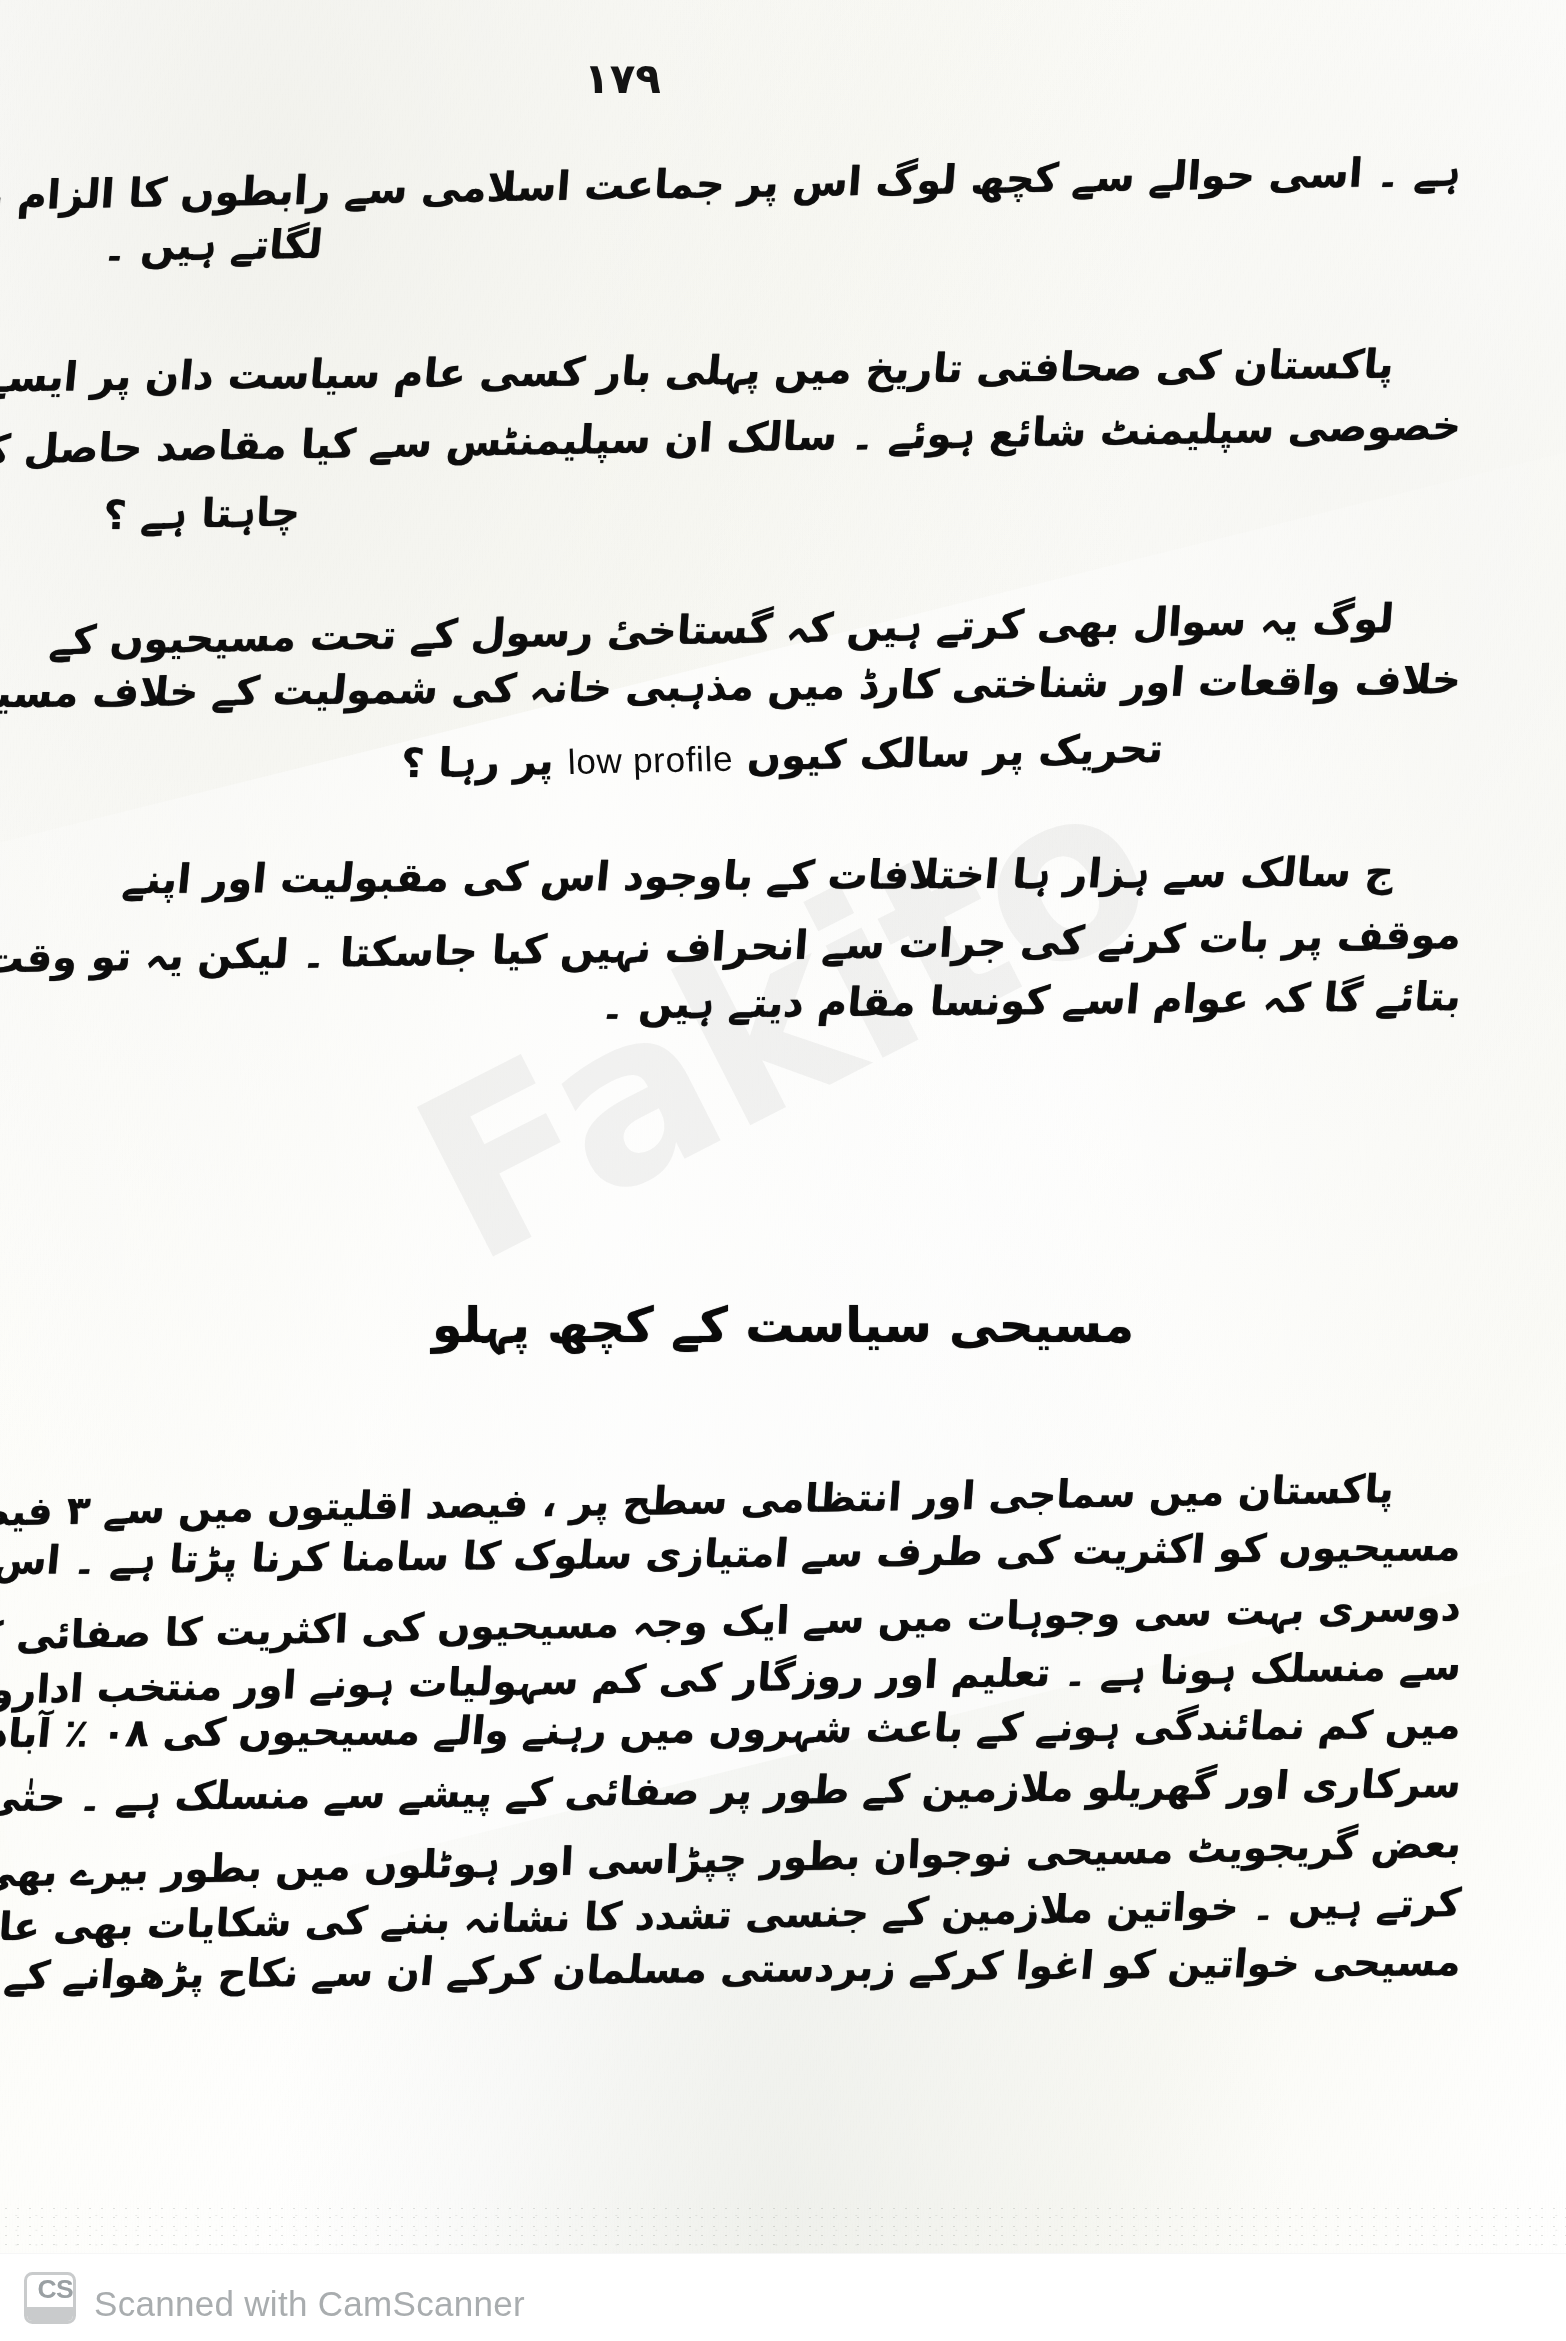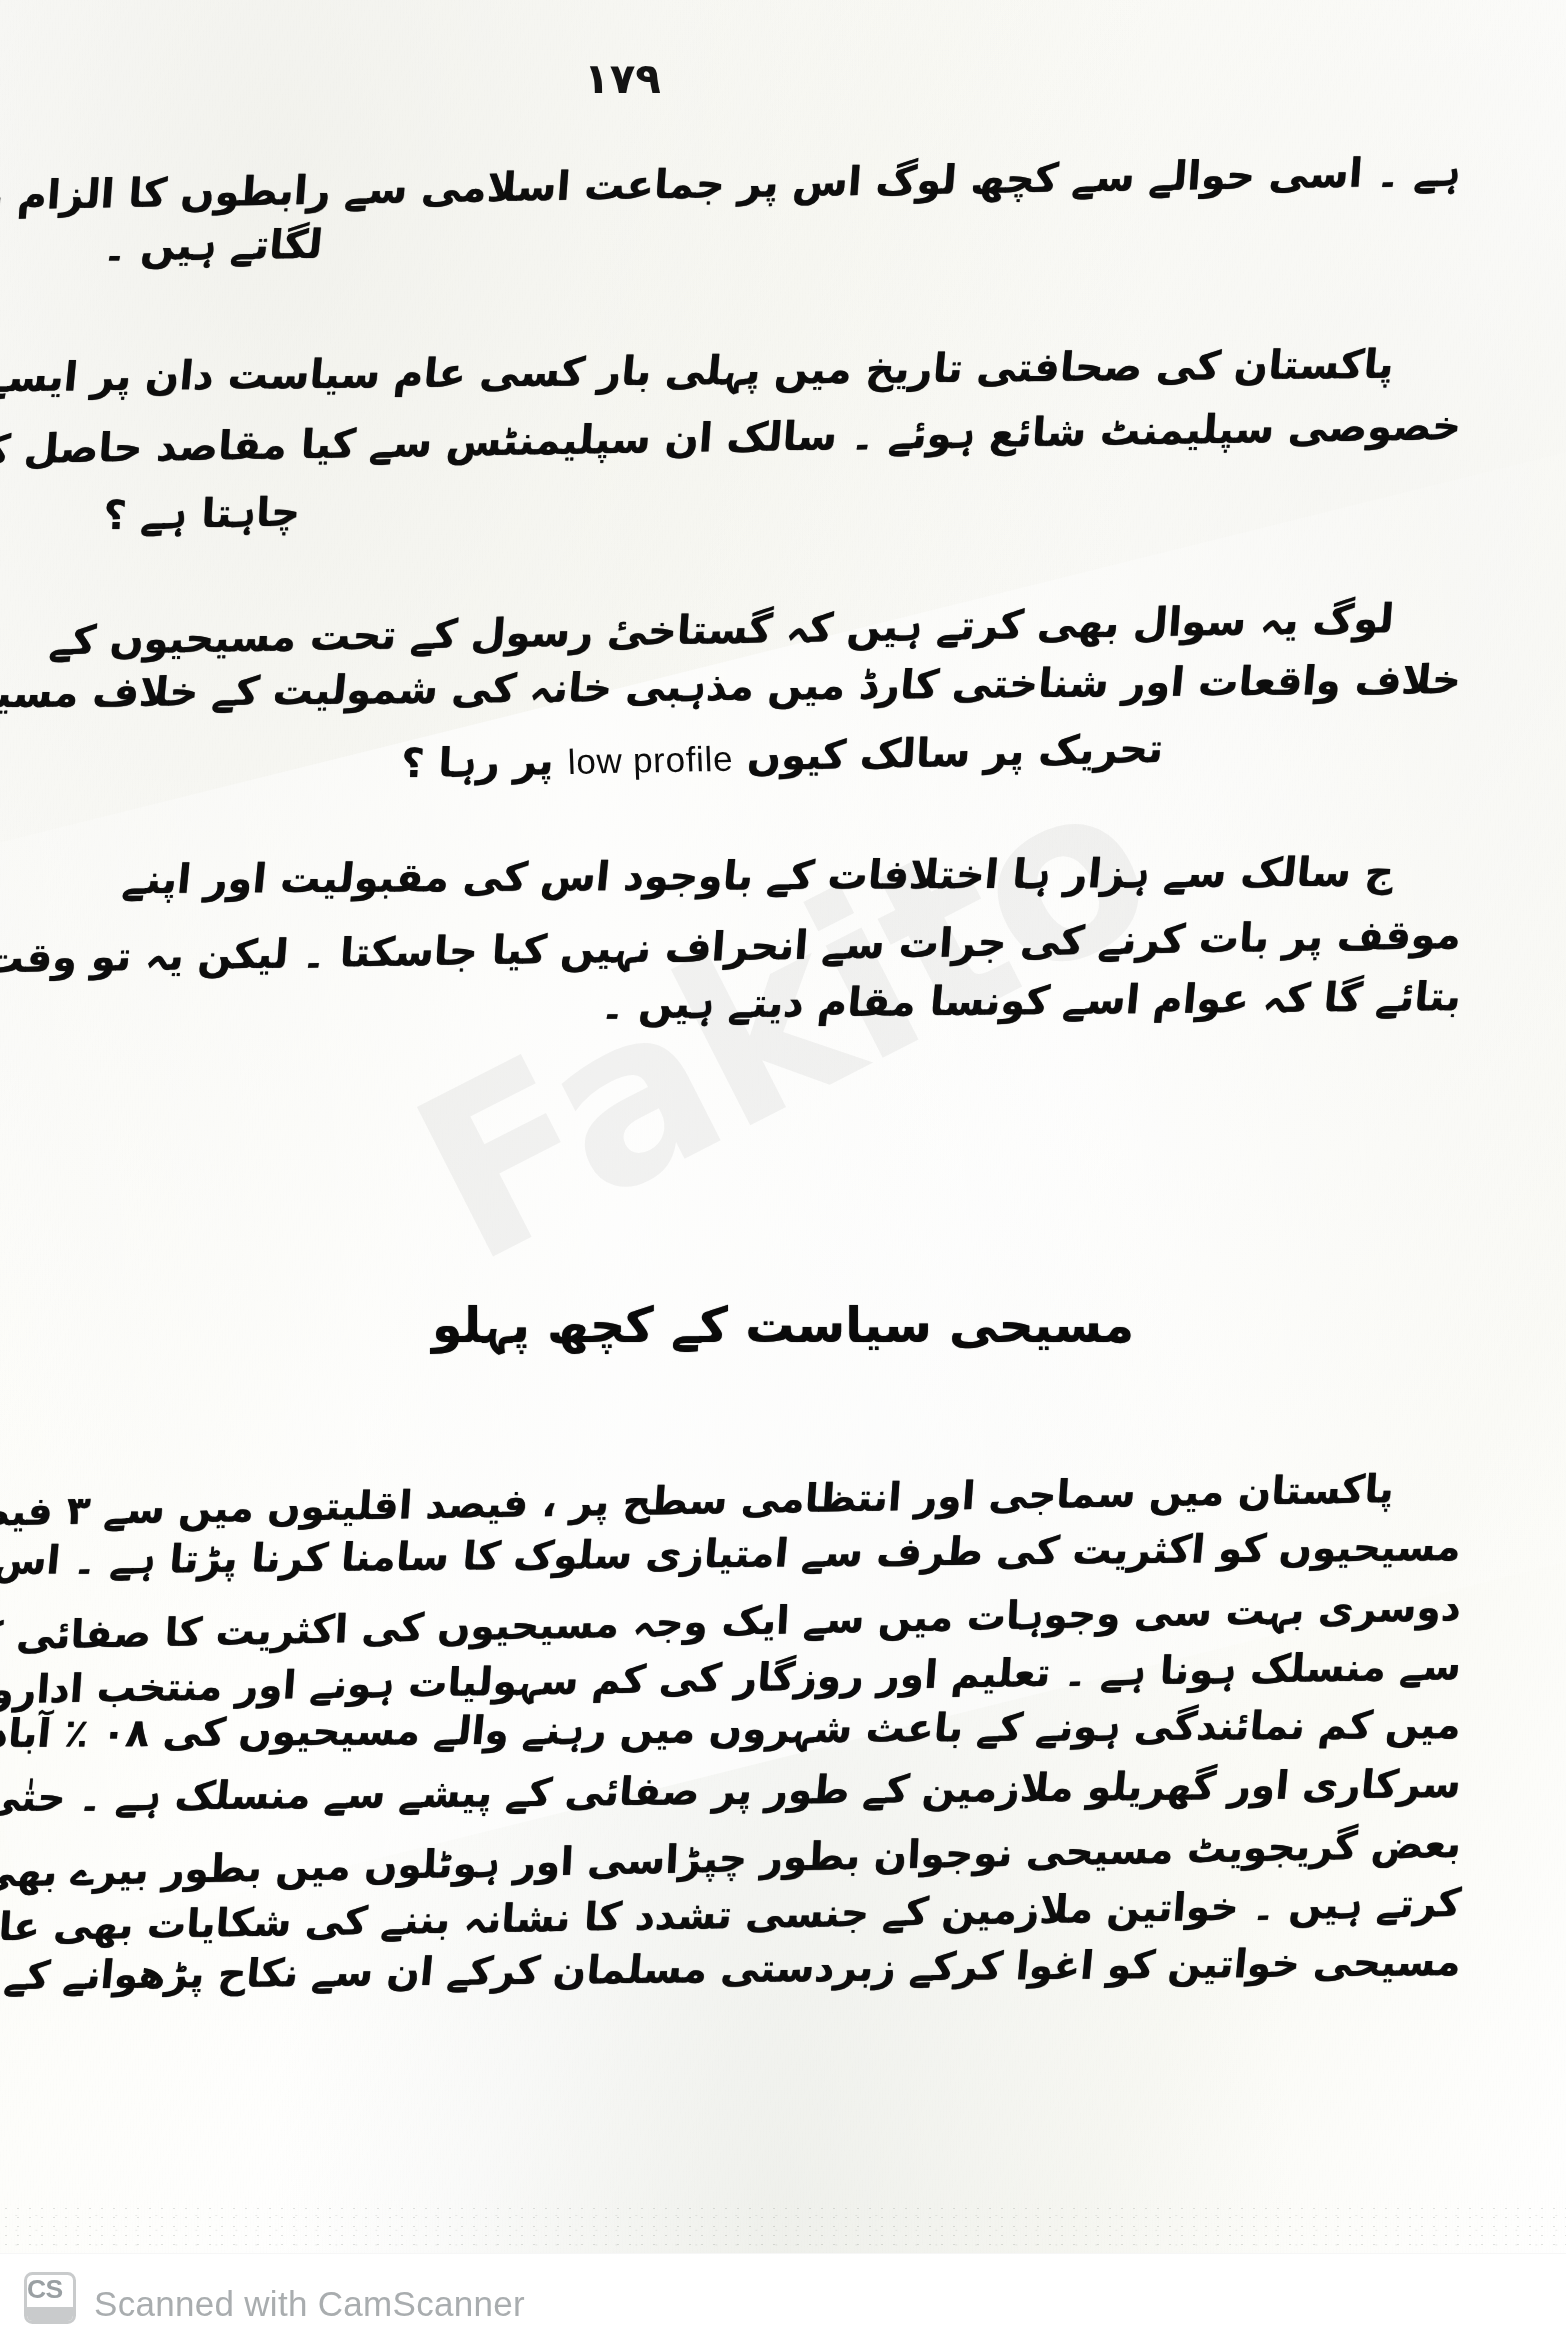--- a/index.html
+++ b/index.html
@@ -185,21 +185,21 @@
   }
   .cs-logo {
     position: relative;
     width: 52px;
     height: 52px;
     border: 3.5px solid #c9cbcc;
     border-radius: 8.4px;
     box-sizing: border-box;
     display: flex;
     align-items: flex-start;
-    justify-content: flex-start;
+    justify-content: flex-end;
     overflow: hidden;
     flex: none;
     background: #ffffff;
   }
   .cs-logo .cs-text {
     font-family: "Liberation Sans", sans-serif;
     font-weight: 700;
     font-size: 26.5px;
     color: #9aa0a3;
     line-height: 1.05;

